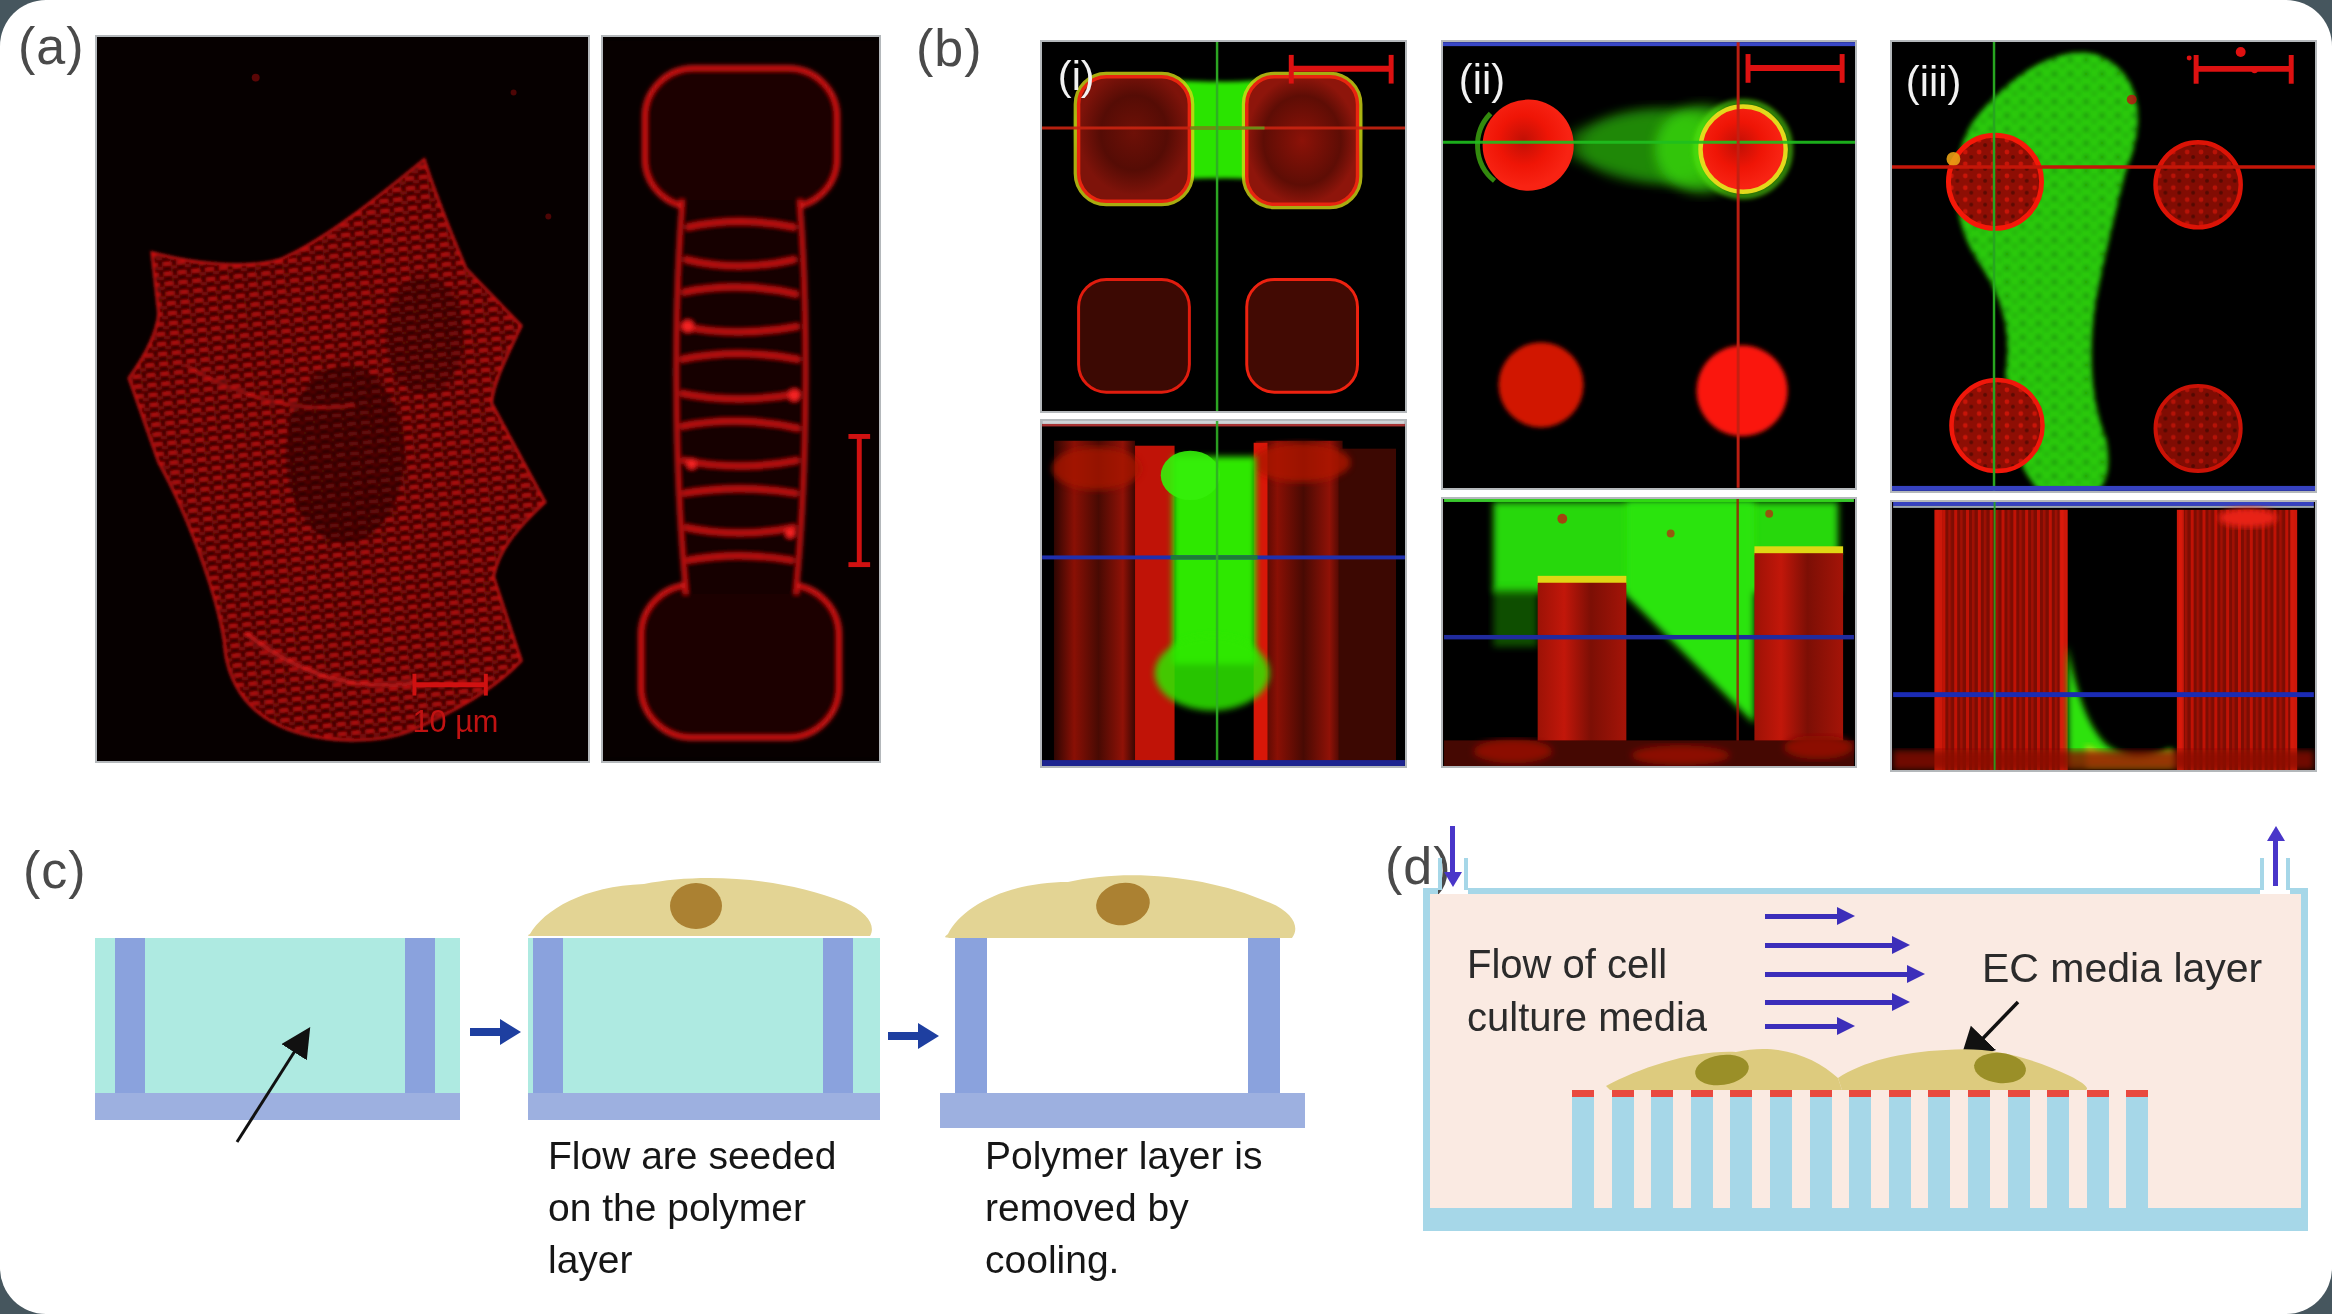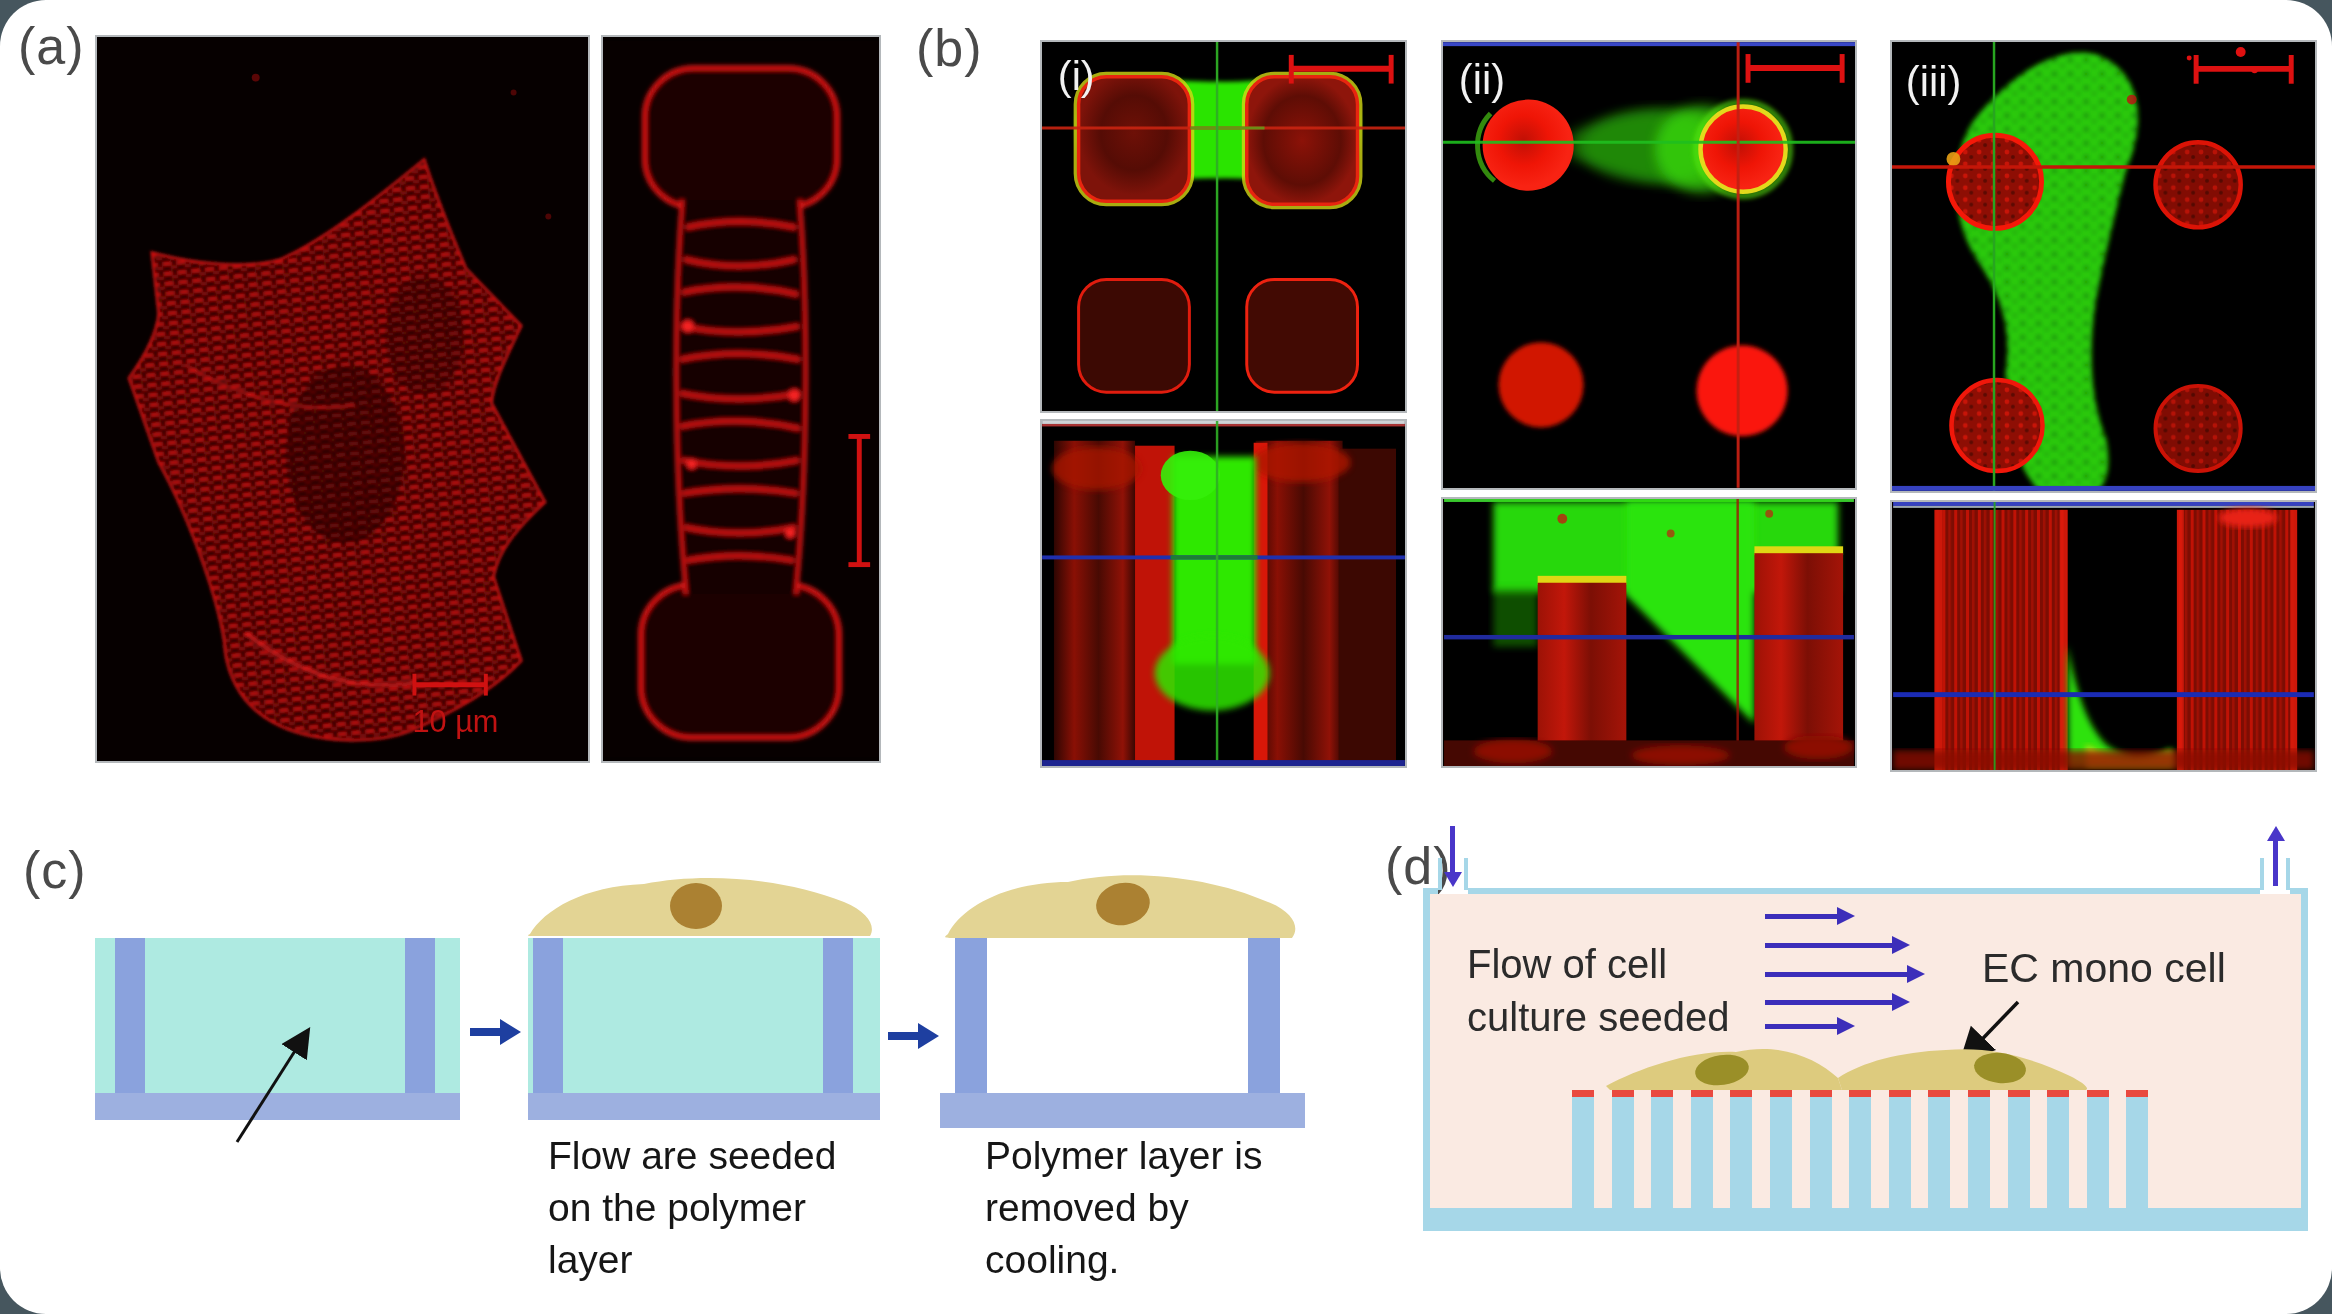--- a/index.html
+++ b/index.html
@@ -436,42 +436,42 @@
     <div class="port-shaft" style="left:1450px;top:826px;height:46px;"></div>
     <div class="port-head" style="left:1444px;top:872px;border-top:15px solid #4936c9;border-bottom:0;"></div>
   </div>
   <div>
     <div class="port-head" style="left:2267px;top:826px;border-bottom:15px solid #4936c9;border-top:0;"></div>
     <div class="port-shaft" style="left:2273px;top:841px;height:45px;"></div>
   </div>
 
   <div class="dtext" style="left:1467px;top:938px;">
     <div>Flow of cell</div>
-    <div>culture seeded</div>
+    <div>culture media</div>
   </div>
 
   <div>
       <div class="flow-arrow" style="left: 1765px; top: 914px; width: 72px; background: rgb(60, 46, 186);">
         <span class="fa-head"></span>
       </div>
       <div class="flow-arrow" style="left: 1765px; top: 943px; width: 127px; background: rgb(60, 46, 186);">
         <span class="fa-head"></span>
       </div>
       <div class="flow-arrow" style="left: 1765px; top: 972px; width: 142px; background: rgb(60, 46, 186);">
         <span class="fa-head"></span>
       </div>
       <div class="flow-arrow" style="left: 1765px; top: 1000px; width: 127px; background: rgb(60, 46, 186);">
         <span class="fa-head"></span>
       </div>
       <div class="flow-arrow" style="left: 1765px; top: 1024px; width: 72px; background: rgb(60, 46, 186);">
         <span class="fa-head"></span>
       </div>
     </div>
 
-  <div class="dtext" style="left:1982px;top:942px;font-size:41px;">EC mono cell</div>
+  <div class="dtext" style="left:1982px;top:942px;font-size:41px;">EC media layer</div>
   <svg class="abs" style="left:1948px;top:996px;" width="85" height="78">
     <defs>
         <marker id="ah2" markerWidth="12" markerHeight="12" refX="8" refY="5" orient="auto">
           <path d="M0 0 L10 5 L0 10 Z" fill="#111"></path>
         </marker>
       </defs>
     <line x1="70" y1="6" x2="16" y2="62" stroke="#111" stroke-width="3.5" marker-end="url(#ah2)"></line>
   </svg>
 
   <svg class="abs" style="left:1600px;top:1036px;" width="500" height="58" viewBox="0 0 500 58">

